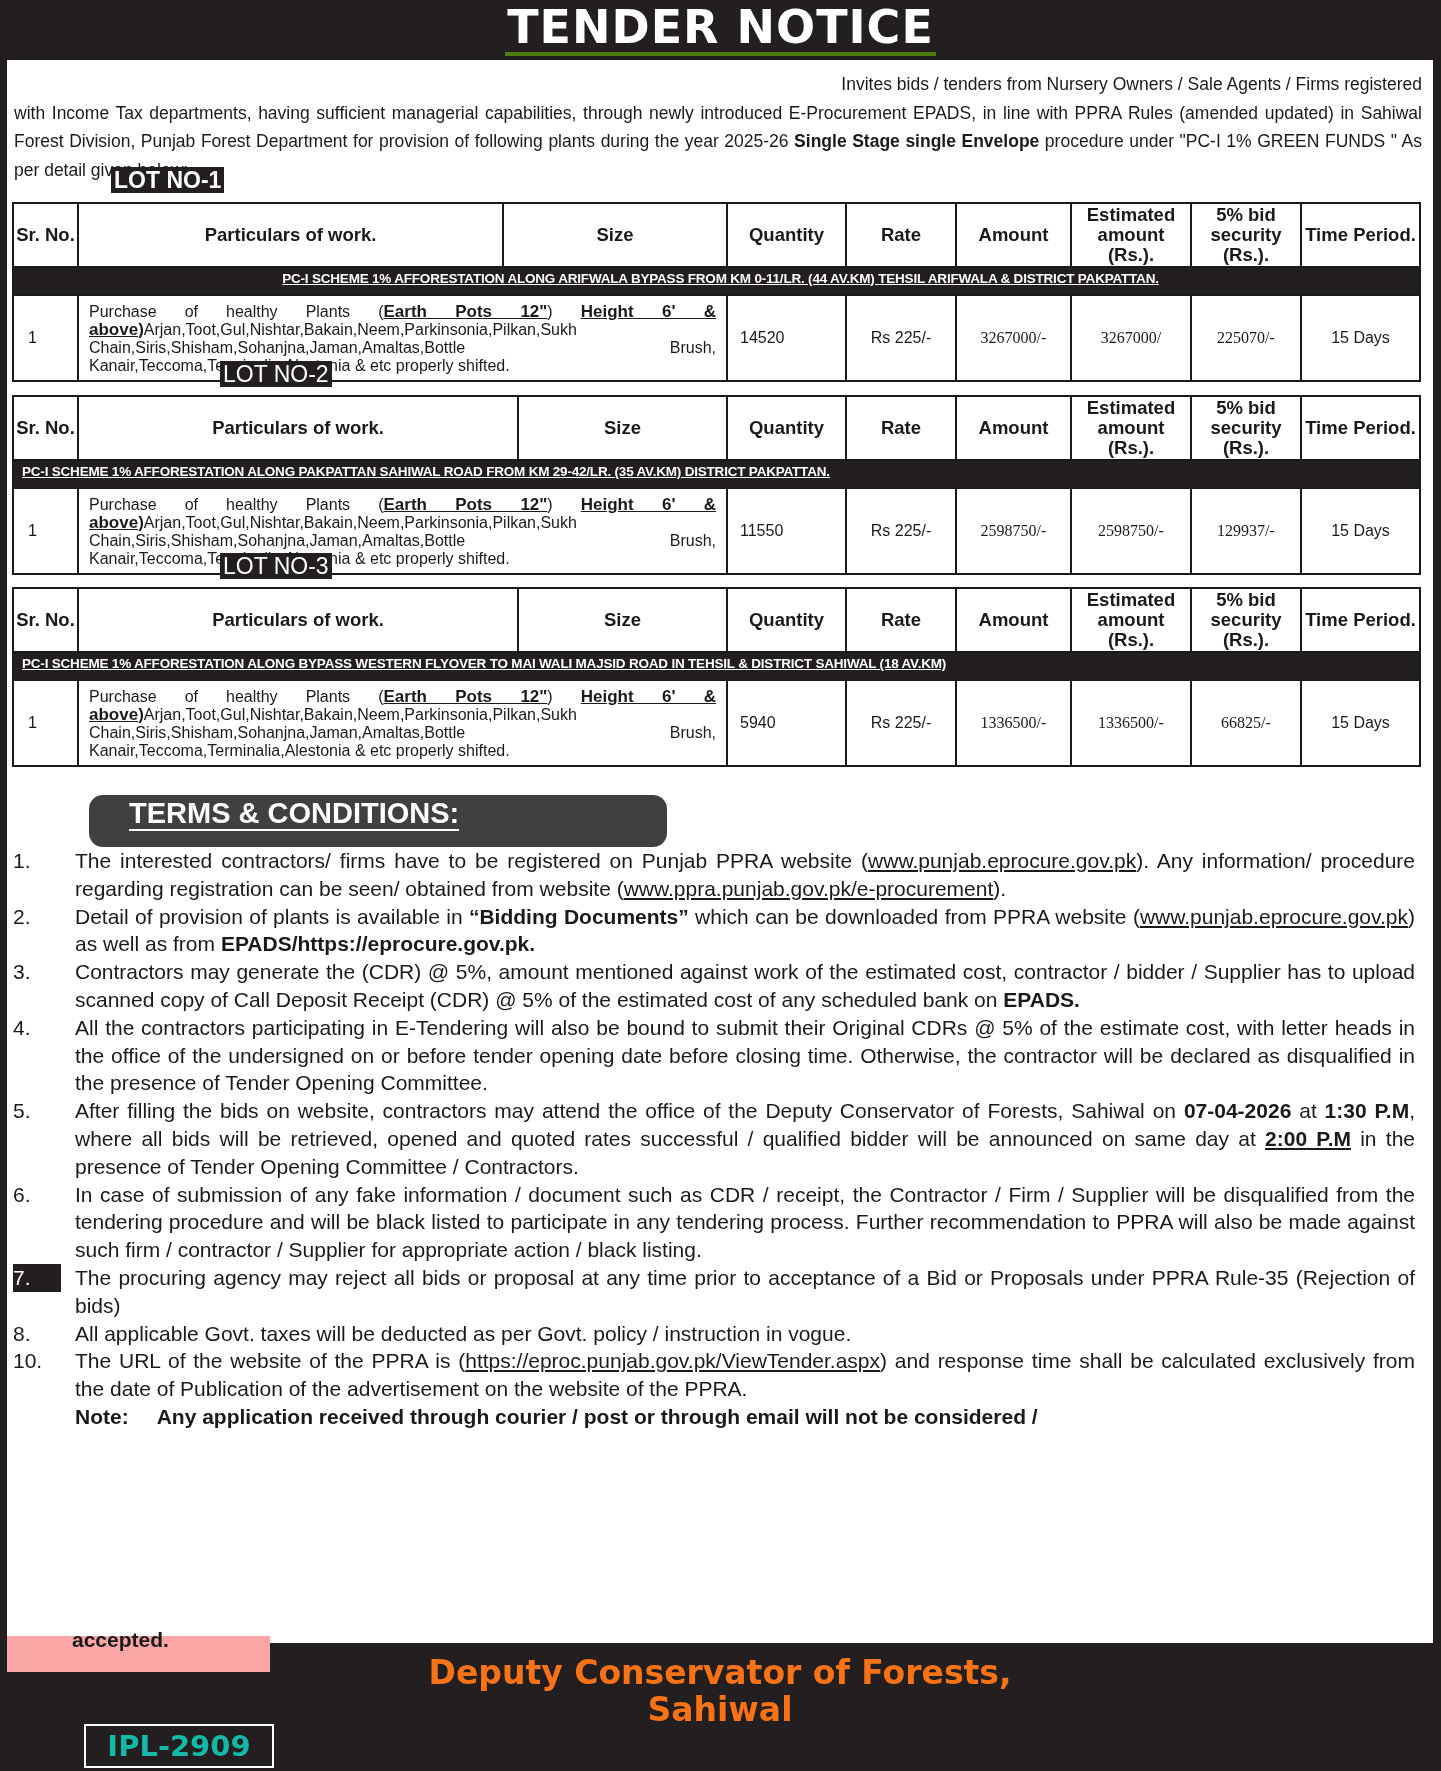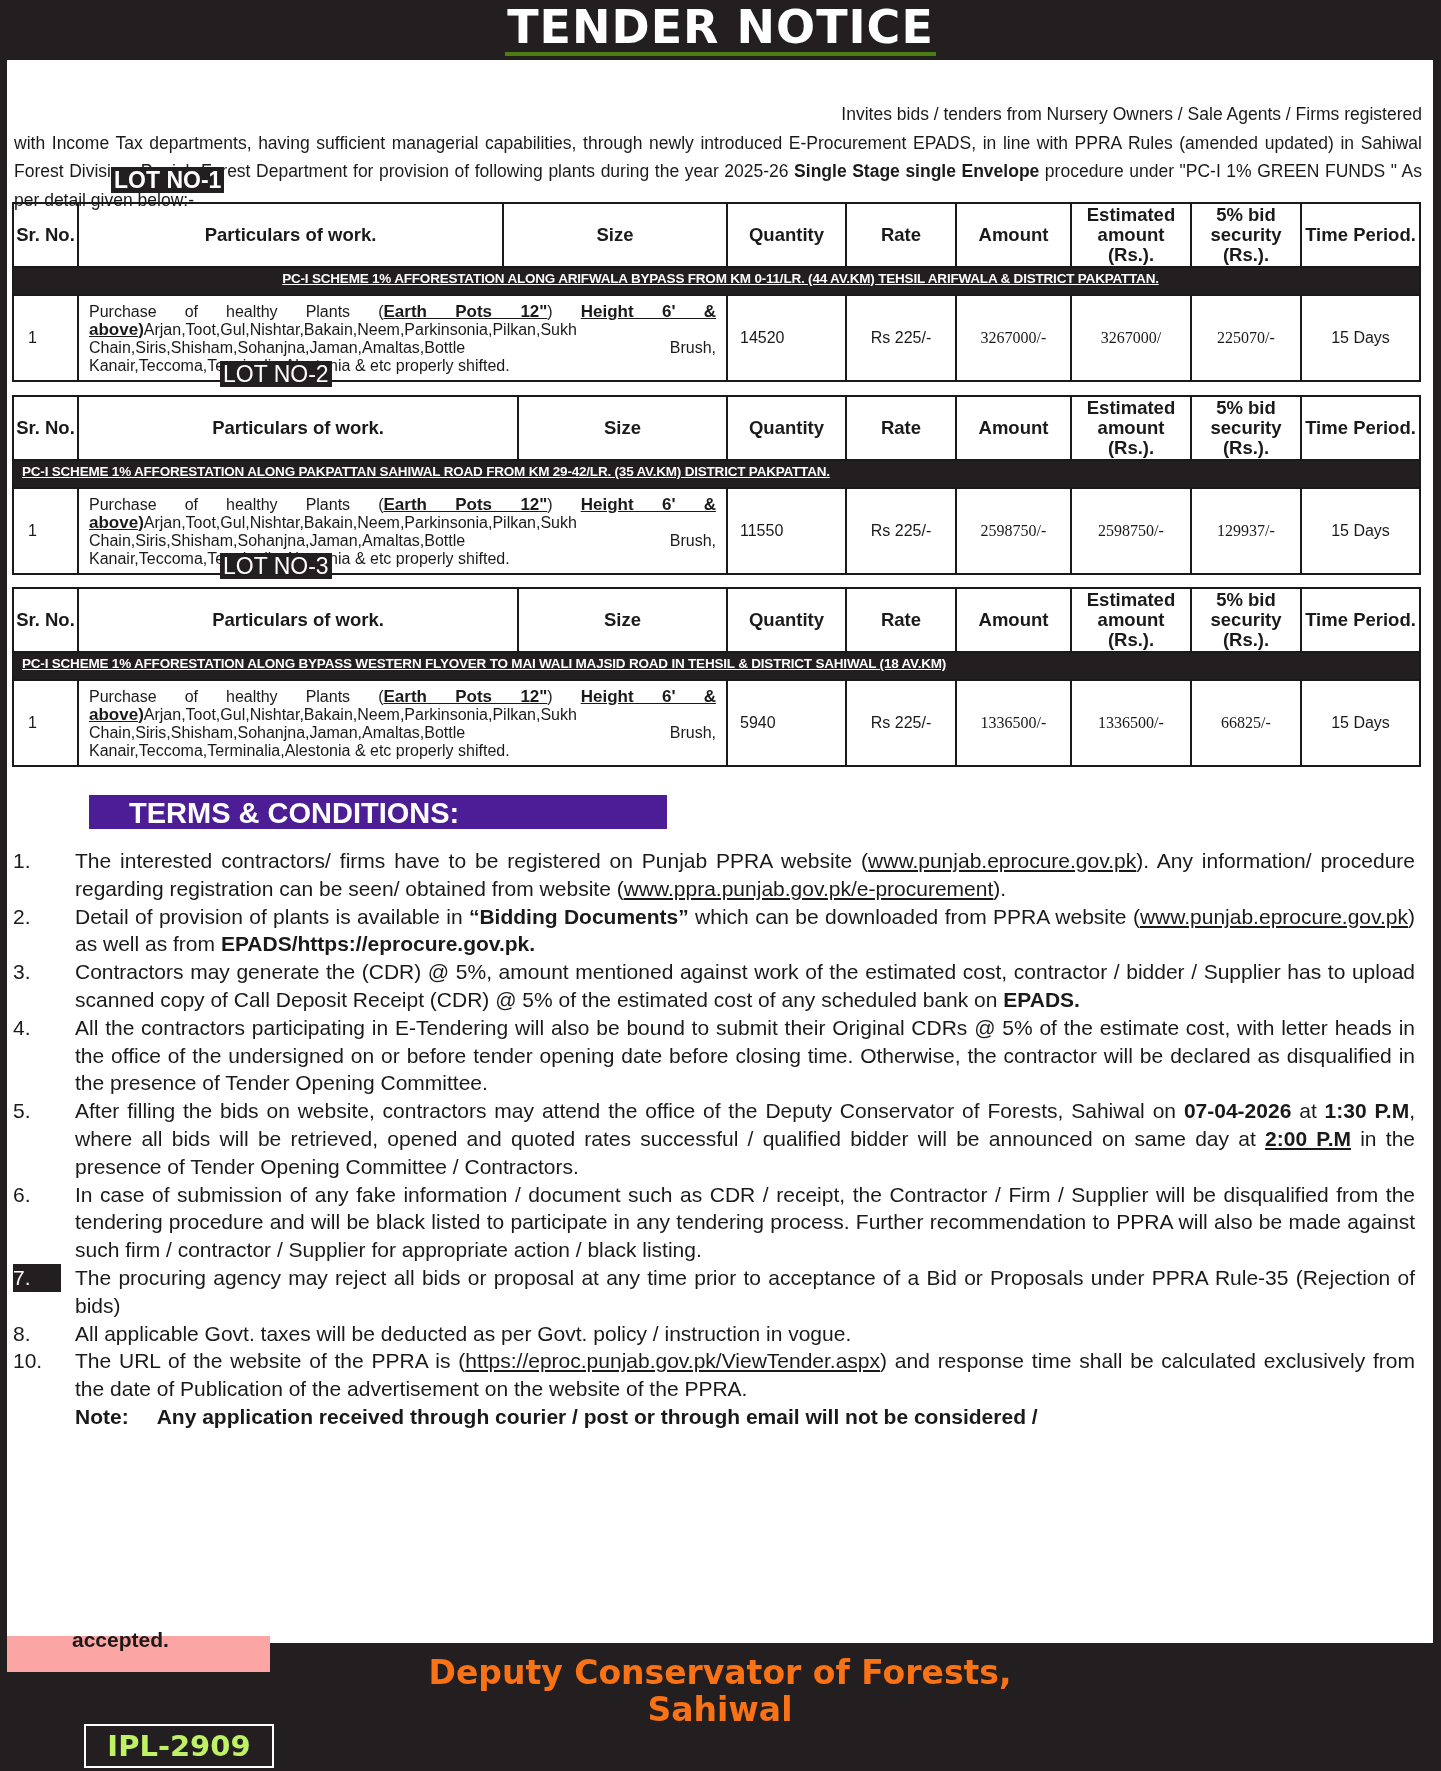--- a/index.html
+++ b/index.html
@@ -6,60 +6,60 @@
   html, body { width: 1441px; height: 1771px; background: #231f20; overflow: hidden; }
   body { position: relative; font-family: "Liberation Sans", sans-serif; color: #1a1a1a; }
 
   .title-bar { position: absolute; left: 0; top: 0; width: 1441px; height: 60px; text-align: center; }
   .title { display: inline-block; margin-top: 2px; color: #fff; font-family: "DejaVu Sans", sans-serif; font-weight: bold;
            font-size: 46px; letter-spacing: 1px; line-height: 50px; border-bottom: 4px solid #4d7c0f; padding: 0 2px; }
 
   .sheet { position: absolute; left: 7px; top: 60px; width: 1426px; height: 1583px; background: #fff; }
 
   .intro { position: absolute; left: 7px; top: 10px; width: 1408px; font-size: 17.5px; line-height: 28.5px; text-align: justify; }
-  .intro .first { display: block; text-align: right; margin-top: 30px; }
+  .intro .first { display: block; text-align: right; }
   .intro b { font-weight: bold; }
 
   .lot-label { position: absolute; background: #231f20; color: #fff; font-size: 23px; line-height: 26px; padding: 0 3px; font-weight: bold; }
   .lot-label.thin { font-weight: normal; }
 
   table.lot { position: absolute; left: 5px; width: 1407px; border-collapse: collapse; table-layout: fixed; }
   table.lot td, table.lot th { border: 2px solid #1a1a1a; }
   table.lot th { font-weight: bold; font-size: 18.5px; line-height: 20px; text-align: center; height: 64px; vertical-align: middle; }
   .scheme td { background: #231f20; color: #fff; font-size: 13.5px; font-weight: bold; text-decoration: underline; height: 28px; padding: 0 0 6px 8px; letter-spacing: -0.2px; white-space: nowrap; }
   .scheme td.center { text-align: center; }
   .datarow td { height: 86px; vertical-align: middle; font-size: 16px; }
   .sr { padding-left: 14px; font-size: 17px; }
   .part { padding: 1px 10px 0 10px; font-size: 15.6px; line-height: 18px; text-align: justify; text-align-last: left; }
   .part b { text-decoration: underline; font-size: 17px; }
   .qty { padding-left: 12px; font-size: 16.5px; }
   .rate { text-align: center; font-size: 16.5px; line-height: 20px; }
   .amt { text-align: center; font-family: Liberation Serif, serif; font-size: 14px; }
   .period { text-align: center; font-size: 23px; line-height: 26px; }
 
-  .terms-head { position: absolute; left: 89px; top: 795px; width: 578px; height: 34px; background: #4c1d95; color: #fff;
-                font-weight: bold; font-size: 29px; line-height: 36px; padding-left: 40px; }
+  .terms-head { position: absolute; left: 89px; top: 795px; width: 578px; height: 52px; background: #404040; color: #fff;
+                font-weight: bold; font-size: 29px; line-height: 36px; padding-left: 40px; border-radius: 14px; }
   .terms-head span { border-bottom: 2px solid #fff; }
 
   .terms { position: absolute; left: 13px; top: 847px; width: 1402px; font-size: 21px; line-height: 27.8px; }
   .term { position: relative; padding-left: 62px; text-align: justify; }
   .term .num { position: absolute; left: 0; top: 0; width: 56px; }
   .term .num.hl { background: #231f20; color: #fff; width: 48px; }
   .term u { text-decoration: underline; }
   .term.ten { padding-left: 62px; }
   .term.ten .num { left: 0; }
   .note { padding-left: 62px; font-weight: bold; }
   .note .lbl { margin-right: 28px; }
 
   .footer-block { position: absolute; left: 0; top: 1636px; width: 1441px; height: 135px; }
   .accepted-box { position: absolute; left: 7px; top: 0; width: 263px; height: 36px; background: #fca5a5; }
   .accepted-box span { position: absolute; left: 65px; top: -8px; font-weight: bold; font-size: 21px; }
   .signatory { position: absolute; left: 320px; top: 18px; width: 800px; text-align: center; color: #f97316; font-family: "DejaVu Sans", sans-serif;
                font-weight: bold; font-size: 33px; line-height: 37px; }
-  .ipl { position: absolute; left: 84px; top: 88px; width: 190px; height: 44px; border: 2px solid #fff; color: #bef264;
+  .ipl { position: absolute; left: 84px; top: 88px; width: 190px; height: 44px; border: 2px solid #fff; color: #14b8a6;
          font-family: "DejaVu Sans", sans-serif; font-weight: bold; font-size: 29px; line-height: 40px; text-align: center; }
 </style>
 </head>
 <body>
 
 <div class="title-bar">
   <span class="title">TENDER NOTICE</span>
 </div>
 
 <div class="sheet">

